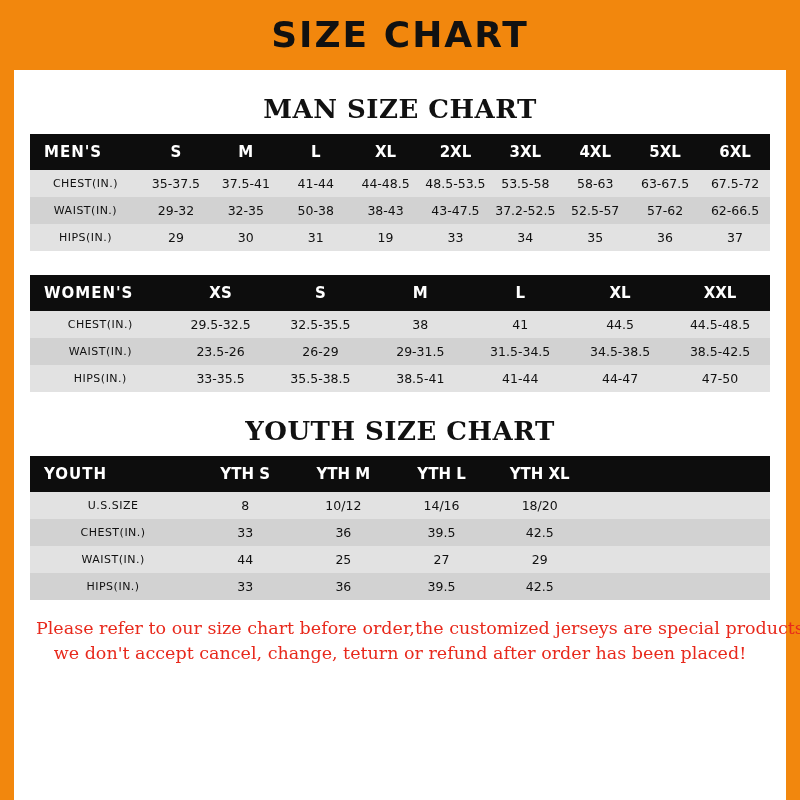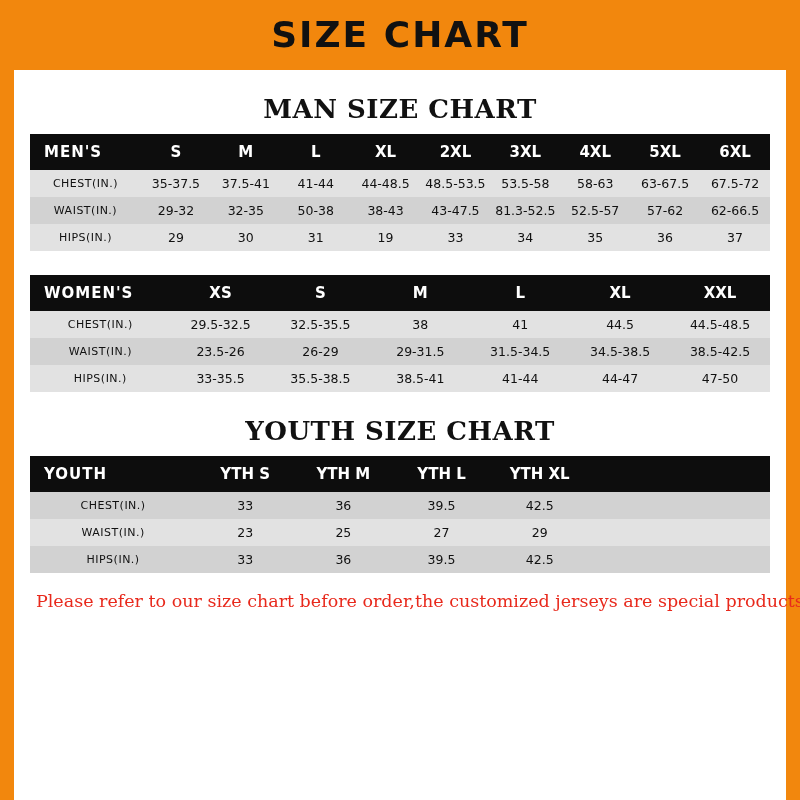--- a/index.html
+++ b/index.html
@@ -159,21 +159,21 @@
             <td>63-67.5</td>
             <td>67.5-72</td>
           </tr>
           <tr class="even">
             <td class="rowlabel">WAIST(IN.)</td>
             <td>29-32</td>
             <td>32-35</td>
             <td>50-38</td>
             <td>38-43</td>
             <td>43-47.5</td>
-            <td>81.3-52.5</td>
+            <td>37.2-52.5</td>
             <td>52.5-57</td>
             <td>57-62</td>
             <td>62-66.5</td>
           </tr>
           <tr class="odd">
             <td class="rowlabel">HIPS(IN.)</td>
             <td>29</td>
             <td>30</td>
             <td>31</td>
             <td>19</td>
@@ -256,46 +256,55 @@
           <tr>
             <th class="rowlabel">YOUTH</th>
             <th>YTH S</th>
             <th>YTH M</th>
             <th>YTH L</th>
             <th>YTH XL</th>
             <th></th>
           </tr>
         </thead>
         <tbody>
+          <tr class="odd">
+            <td class="rowlabel">U.S.SIZE</td>
+            <td>8</td>
+            <td>10/12</td>
+            <td>14/16</td>
+            <td>18/20</td>
+            <td></td>
+          </tr>
           <tr class="even">
             <td class="rowlabel">CHEST(IN.)</td>
             <td>33</td>
             <td>36</td>
             <td>39.5</td>
             <td>42.5</td>
             <td></td>
           </tr>
           <tr class="odd">
             <td class="rowlabel">WAIST(IN.)</td>
-            <td>23</td>
+            <td>44</td>
             <td>25</td>
             <td>27</td>
             <td>29</td>
             <td></td>
           </tr>
           <tr class="even">
             <td class="rowlabel">HIPS(IN.)</td>
             <td>33</td>
             <td>36</td>
             <td>39.5</td>
             <td>42.5</td>
             <td></td>
           </tr>
         </tbody>
       </table>
     </div>
 
     <div class="notice">
       <div>Please refer to our size chart before order,the customized jerseys are special products,</div>
+      <div>we don't accept cancel, change, teturn or refund after order has been placed!</div>
     </div>
 
   </div>
 </div>
 
 </body></html>

